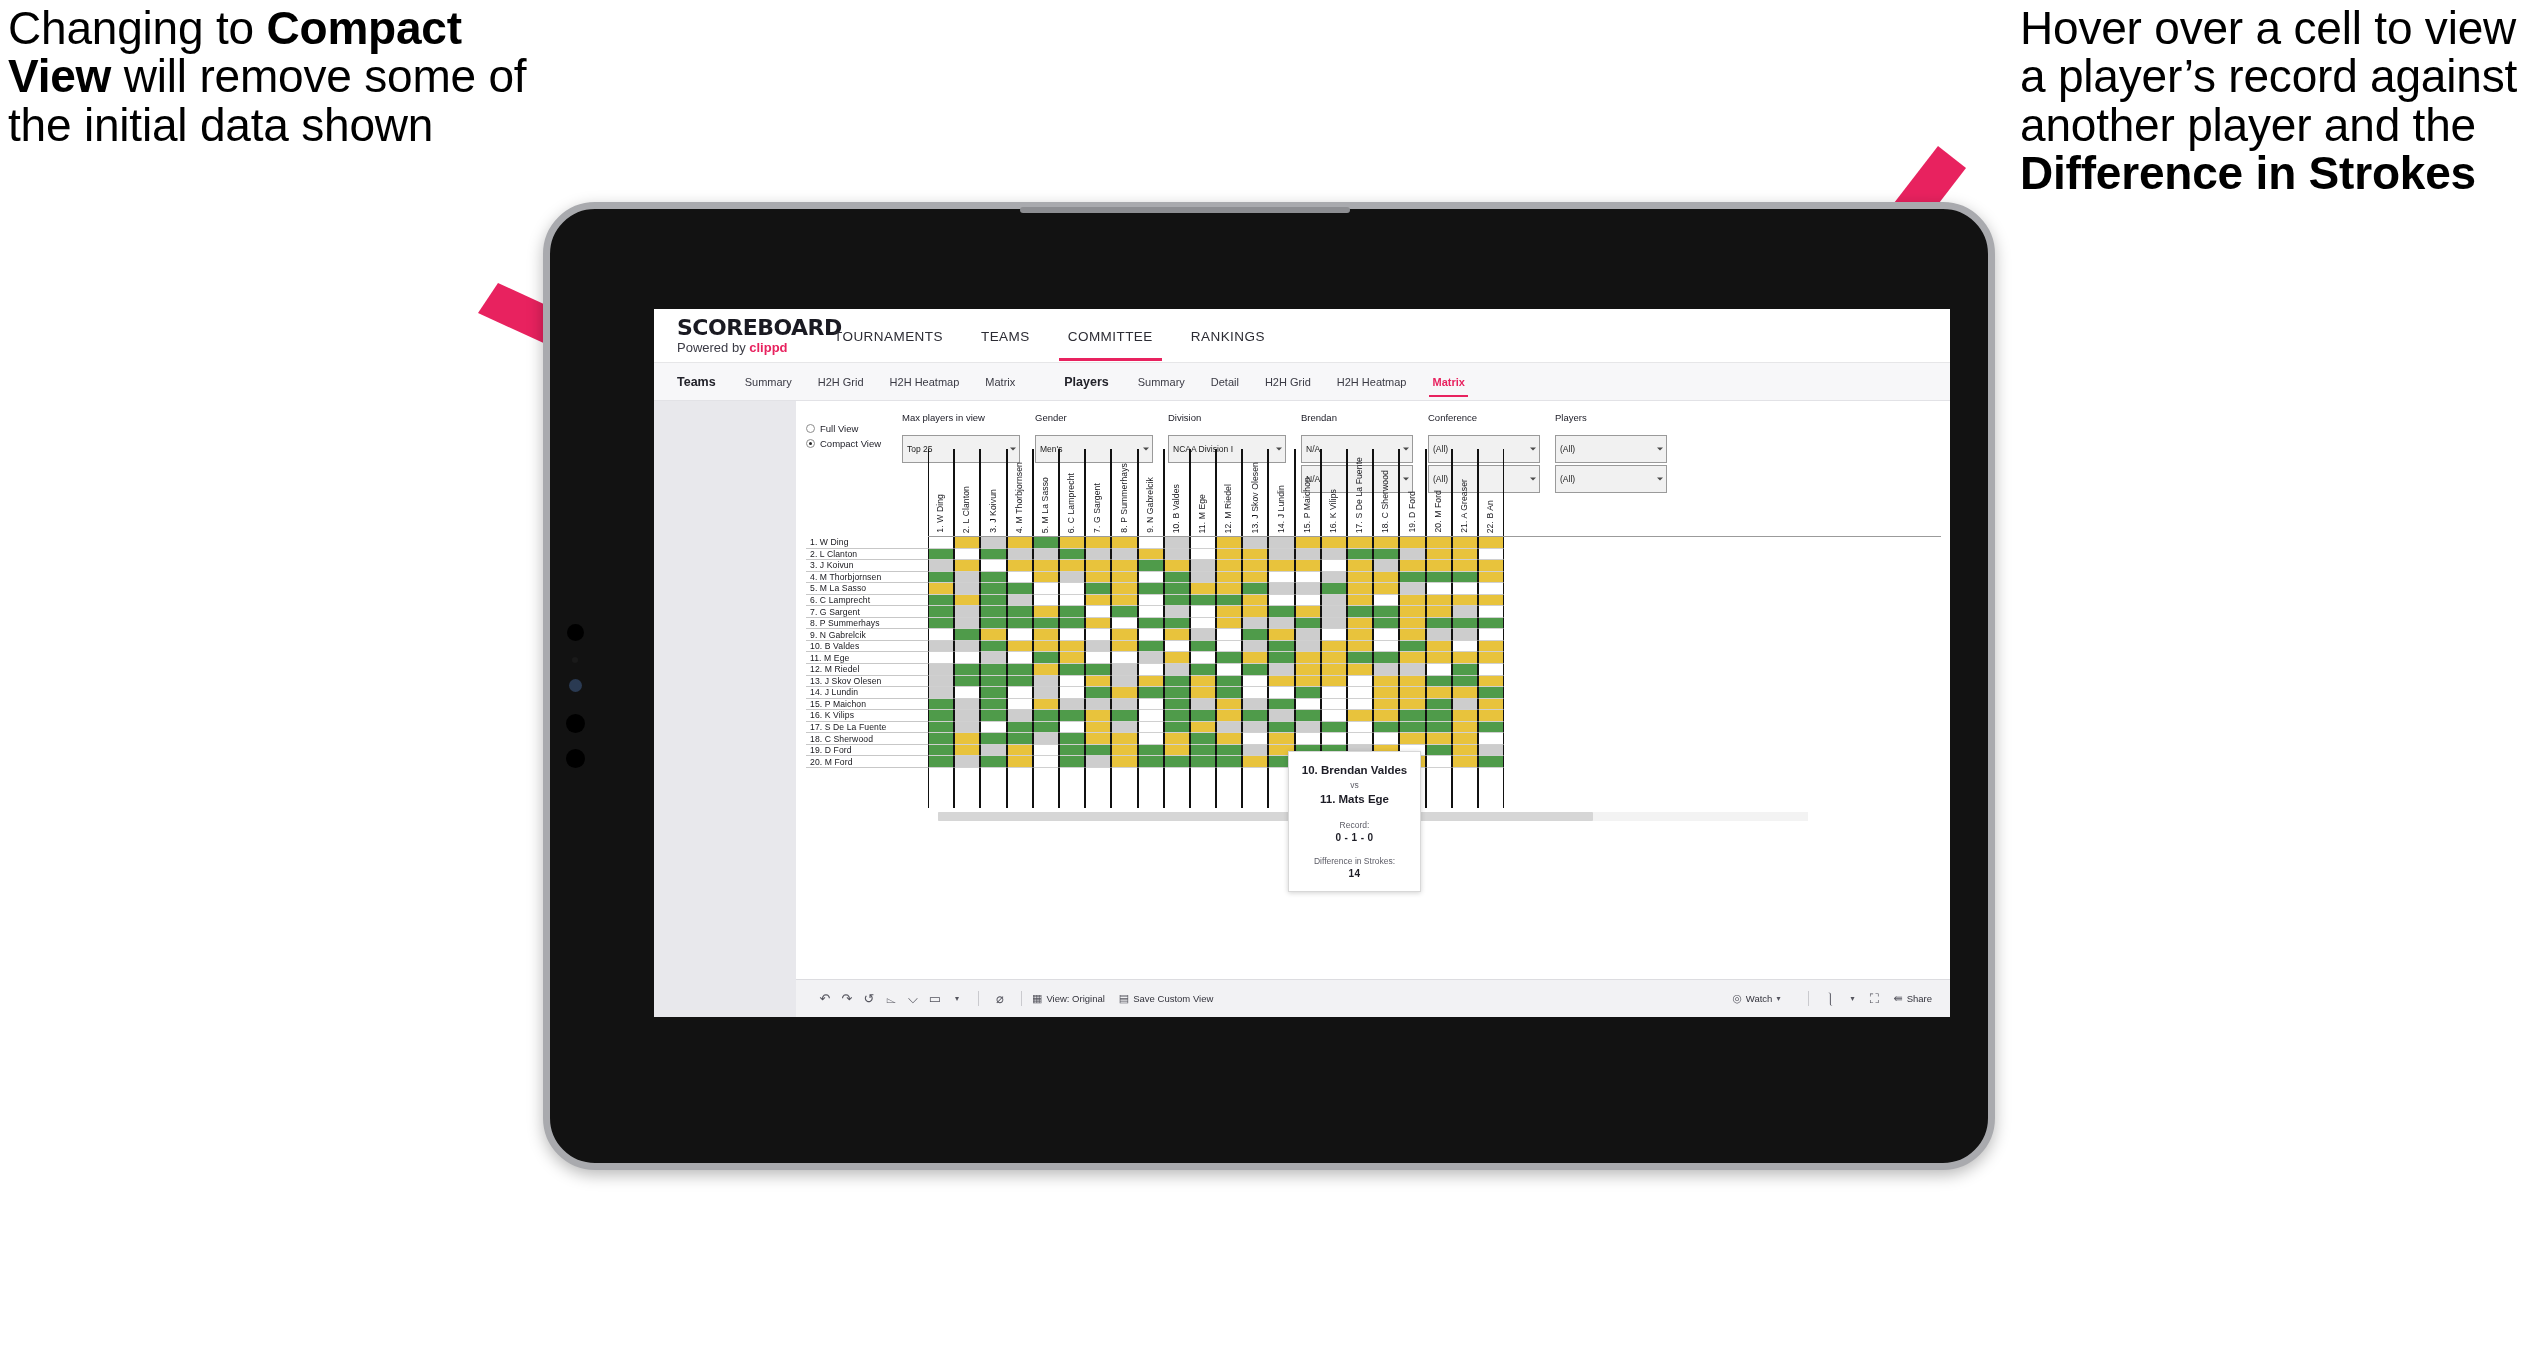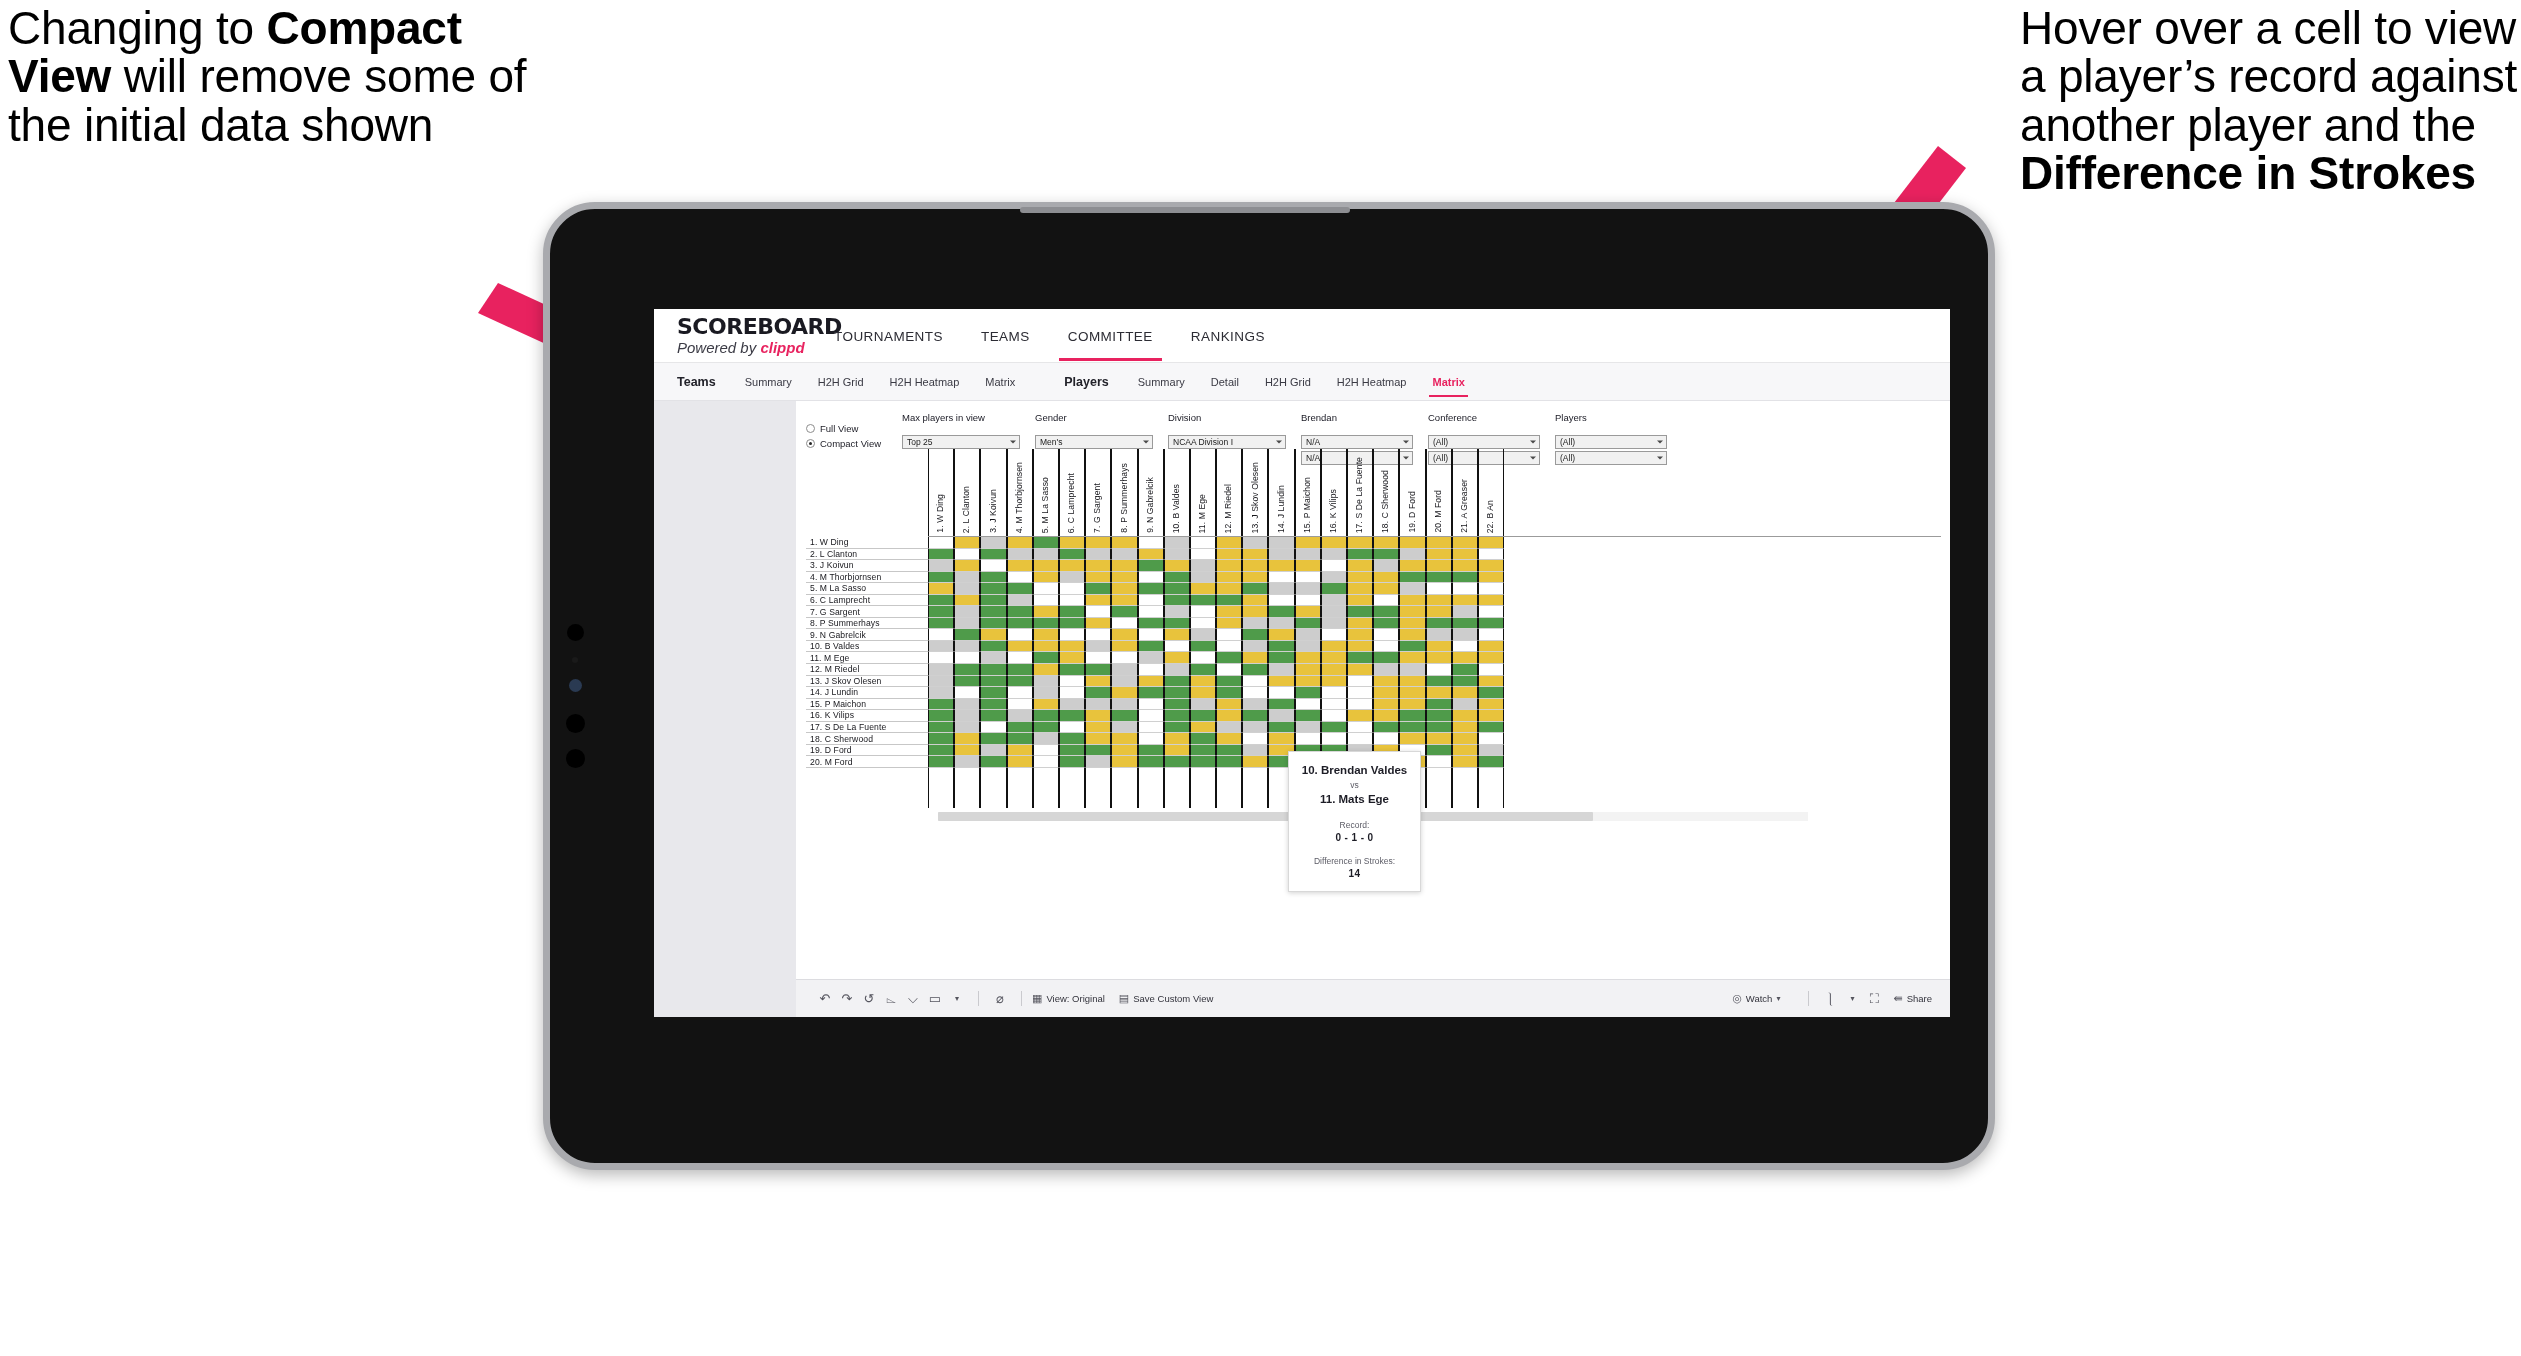--- a/index.html
+++ b/index.html
@@ -59,21 +59,21 @@
     display: flex; align-items: center;
     border-bottom: 1px solid #e6e6e8;
     padding-left: 23px;
   }
   #logo-wrap { width: 138px; }
   #logo-main {
     font-family: "DejaVu Sans", sans-serif;
     font-weight: 700; font-size: 22px; letter-spacing: -0.5px;
     color: #1a1a22; line-height: 1;
   }
-  #logo-sub { font-size: 15px; color: #3b3b45; margin-top: 1px; font-style: italic; }
+  #logo-sub { font-size: 13px; color: #3b3b45; margin-top: 1px; }
   #logo-sub .brand { color: #e8225f; font-weight: 700; }
   .topnav-item {
     font-size: 13.5px; color: #2c2c34; letter-spacing: .45px;
     padding: 18px 19px 17px 19px; position: relative; cursor: pointer;
   }
   .topnav-item.active::after {
     content: ""; position: absolute; left: 10px; right: 10px; bottom: 0;
     height: 3px; background: #e8225f;
   }
 
@@ -102,21 +102,21 @@
   #viz {
     position: absolute; left: 142px; top: 0;
     width: 1154px; height: 616px; background: #fff;
   }
 
   
   #filters { display: flex; padding: 11px 0 0 10px; height: 48px; }
   .fcol { margin-right: 15px; }
   .fcol .flabel { font-size: 9.5px; color: #20202a; margin-bottom: 12px; white-space: nowrap; }
   .fsel {
-    height: 14px; width: 118px; background: #f1f1f1;
+    height: 28px; width: 118px; background: #f1f1f1;
     border: 1px solid #9a9a9a; font-size: 8.5px; color: #1b1b1b;
     display: flex; align-items: center; padding-left: 4px;
     position: relative; margin-bottom: 2px; cursor: pointer;
   }
   .fsel .caret {
     position: absolute; right: 3px; top: 50%; transform: translateY(-50%);
     width: 0; height: 0; border-left: 3px solid transparent;
     border-right: 3px solid transparent; border-top: 3.5px solid #4a4a4a;
   }
   .fsel.w-region { width: 112px; }

